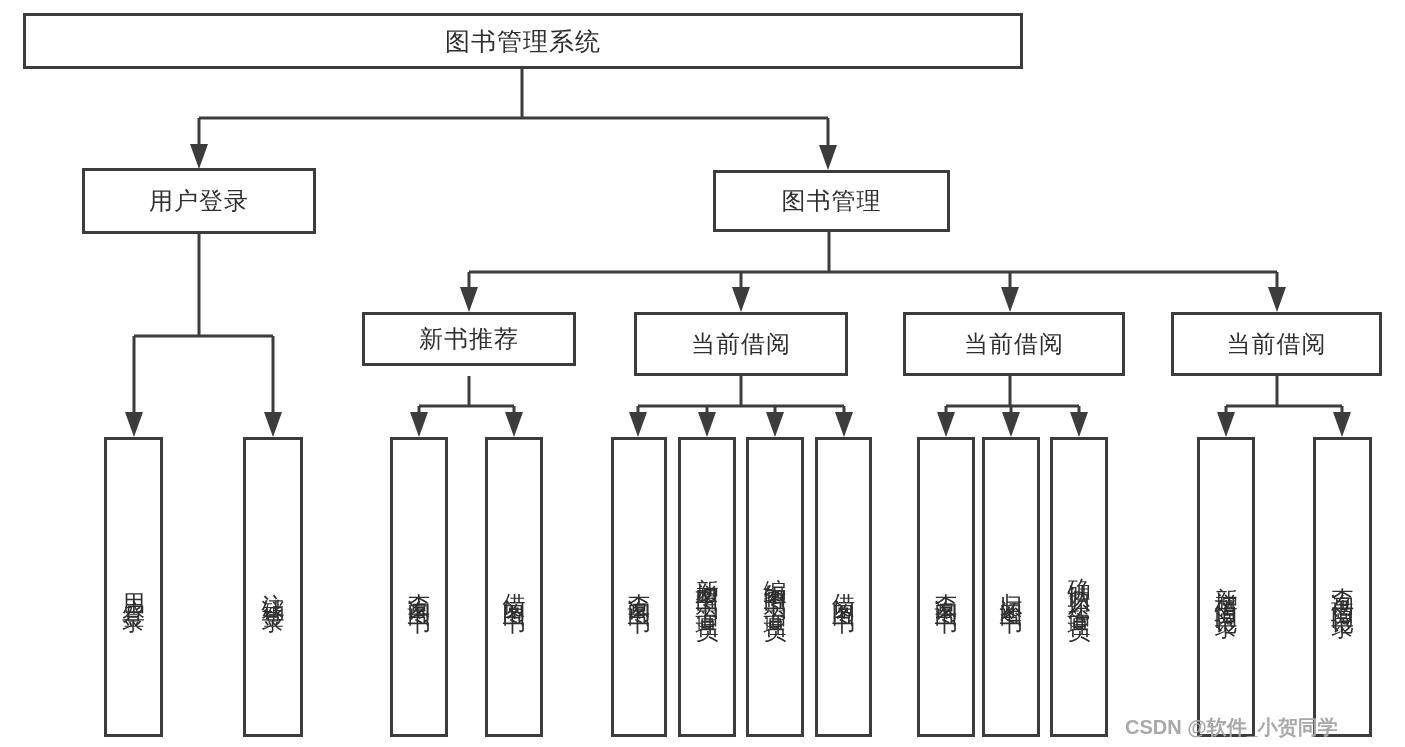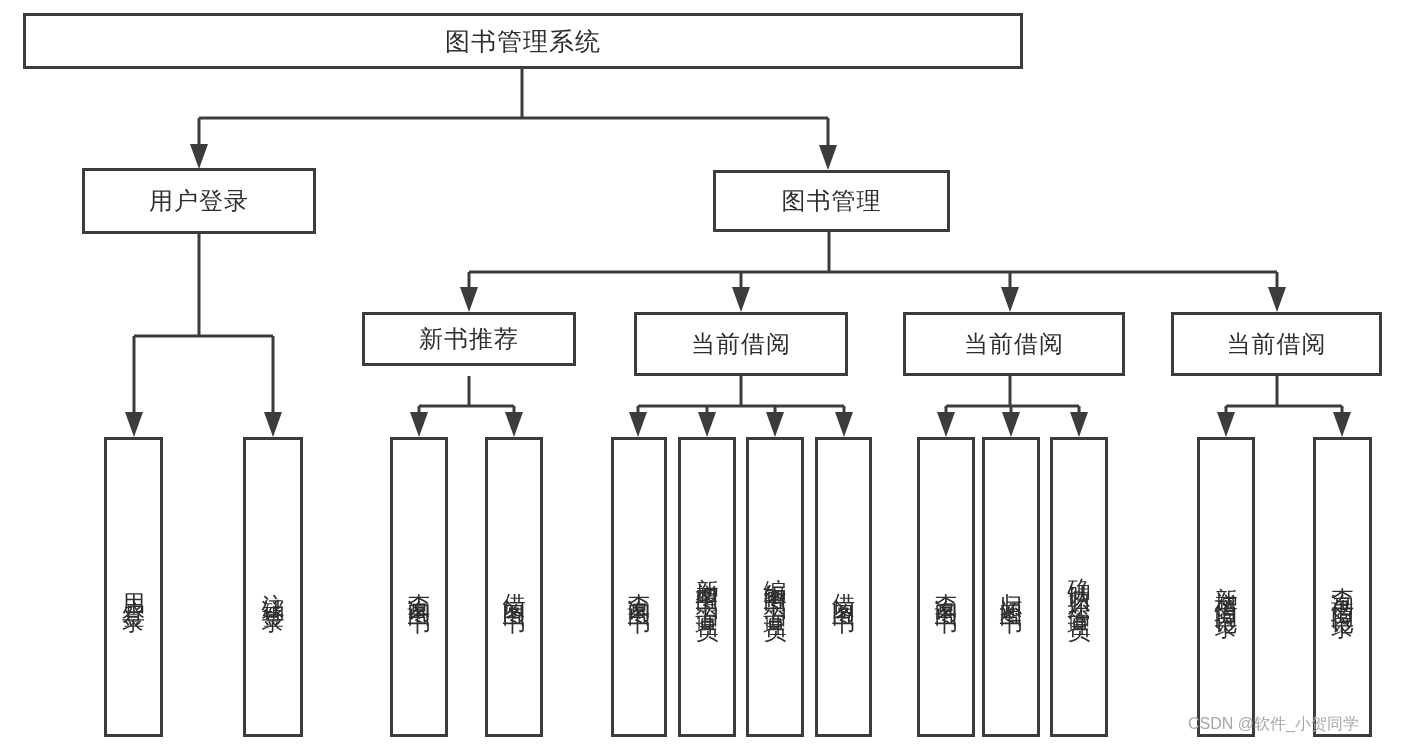--- a/index.html
+++ b/index.html
@@ -21,22 +21,22 @@
     background:var(--bg);display:flex;align-items:center;justify-content:center;
     color:var(--text);
   }
   .node.h{font-size:24px;letter-spacing:1px;white-space:nowrap;}
   .node.root{font-size:25px;}
   .node.v span{
     writing-mode:vertical-rl;text-orientation:mixed;
     font-size:23px;line-height:1;letter-spacing:6px;white-space:nowrap;
   }
   .watermark{
-    position:absolute;left:1188px;top:714px;font-size:16px;
-    color:var(--wm);white-space:nowrap;z-index:5;
+    position:absolute;left:1125px;top:714px;font-size:20px;
+    color:var(--wm);white-space:nowrap;z-index:5;font-weight:bold;
   }
 </style>
 </head>
 <body>
 
 <div class="canvas">
 
   <svg class="wires" viewBox="0 0 1405 747" aria-hidden="true">
 
     <path d="M522 68 V118 M199 118 H828"></path>

